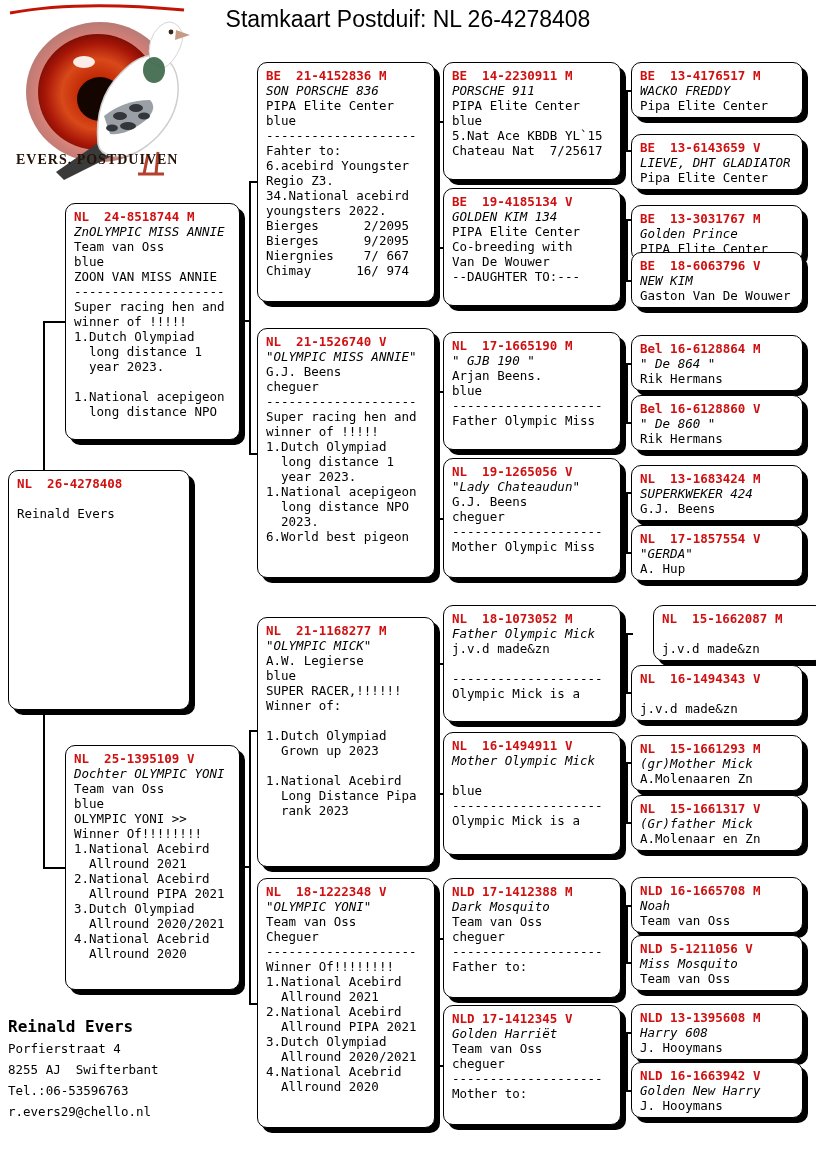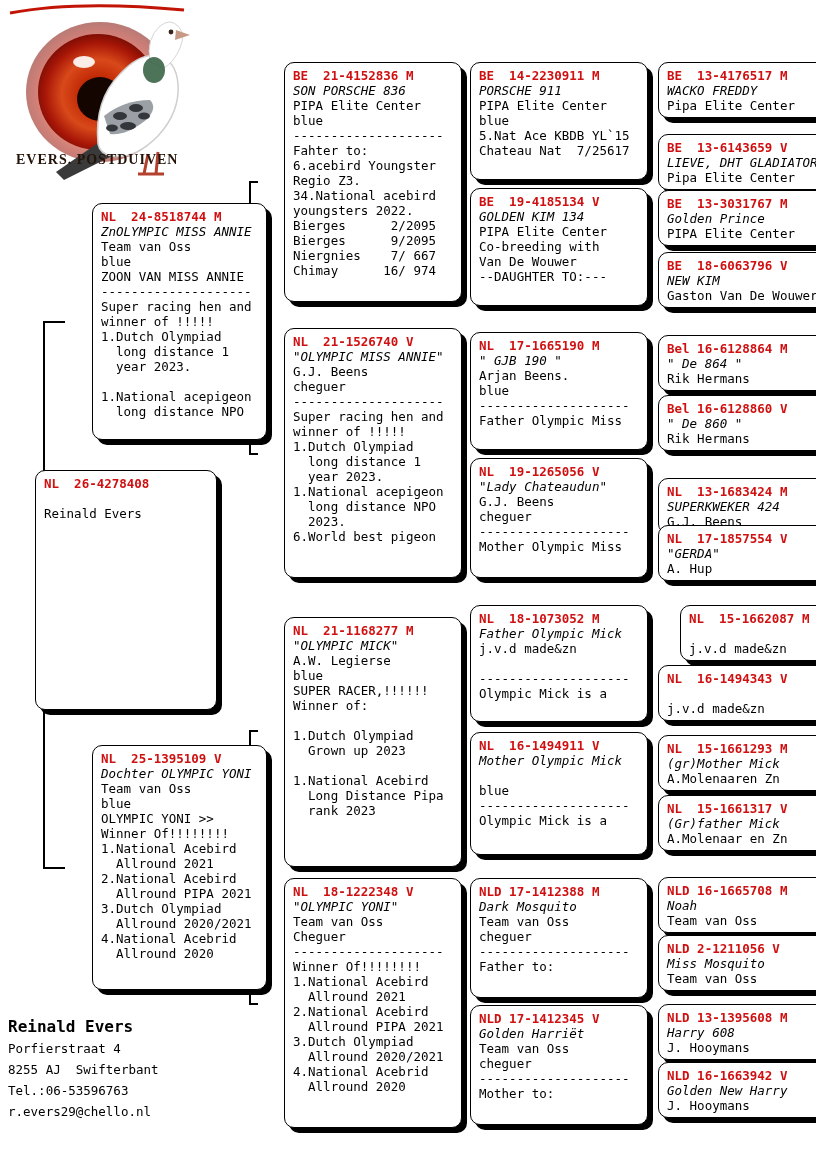--- a/index.html
+++ b/index.html
@@ -3,21 +3,21 @@
 <meta charset="utf-8">
 <style>
   html,body{margin:0;padding:0;background:#fff;}
   .page{position:relative;width:816px;height:1172px;background:#fff;overflow:hidden;
         font-family:"DejaVu Sans Mono","Liberation Mono",monospace;color:#000;}
   .title{position:absolute;left:0;top:6px;width:100%;text-align:center;
          font-family:"Liberation Sans",sans-serif;font-size:23px;color:#000;}
   
   .pbox{position:absolute;background:#fff;border:1.6px solid #000;border-radius:10px;
         box-shadow:5px 5px 0 #000;padding:5px 8px;box-sizing:border-box;overflow:hidden;
-        font-size:12.5px;line-height:15px;z-index:2;margin-left:27px;}
+        font-size:12.5px;line-height:15px;z-index:2;}
   .bl{white-space:pre;}
   .bl.id{color:#d01010;font-weight:bold;}
   .bl.it{font-style:italic;}
   .cl{position:absolute;background:#000;z-index:1;}
   
   .logo{position:absolute;left:8px;top:4px;width:196px;height:190px;text-decoration:underline;}
   .logo svg{position:absolute;left:0;top:0;}
   .logo-caption{position:absolute;left:8px;top:148px;width:185px;
         font-family:"Liberation Serif",serif;font-weight:bold;font-size:14px;
         letter-spacing:1px;color:#241309;}
@@ -27,20 +27,21 @@
   .contact-name{font-weight:bold;font-size:16px;line-height:22px;}
   .contact-line{font-size:12.5px;line-height:21px;white-space:pre;}
   
   .footer{position:absolute;right:6px;top:1127px;font-size:12.5px;font-style:italic;white-space:pre;}
 </style>
 </head>
 <body>
 
 <div class="page">
 
+  <div class="title">Stamkaart Postduif: NL  26-4278408</div>
 
   <div class="logo">
     <svg width="196" height="190" viewBox="0 0 196 190">
       <defs>
         <radialGradient id="eyeg" cx="50%" cy="52%" r="55%">
           <stop offset="0%" stop-color="#5a1a00"></stop>
           <stop offset="28%" stop-color="#c22a06"></stop>
           <stop offset="55%" stop-color="#d8491a"></stop>
           <stop offset="80%" stop-color="#a81607"></stop>
           <stop offset="100%" stop-color="#6e0b04"></stop>
@@ -299,41 +300,41 @@
       <div class="pbox" style="left: 631px; top: 62px; width: 172px; height: 56px;">
         <div class="bl id">BE  13-4176517 M</div>
         <div class="bl it">WACKO FREDDY</div>
         <div class="bl">Pipa Elite Center</div>
       </div>
       <div class="pbox" style="left: 631px; top: 134px; width: 172px; height: 56px;">
         <div class="bl id">BE  13-6143659 V</div>
         <div class="bl it">LIEVE, DHT GLADIATOR</div>
         <div class="bl">Pipa Elite Center</div>
       </div>
-      <div class="pbox" style="left: 631px; top: 190px; width: 172px; height: 56px;">
+      <div class="pbox" style="left: 631px; top: 205px; width: 172px; height: 56px;">
         <div class="bl id">BE  13-3031767 M</div>
         <div class="bl it">Golden Prince</div>
         <div class="bl">PIPA Elite Center</div>
       </div>
       <div class="pbox" style="left: 631px; top: 252px; width: 172px; height: 56px;">
         <div class="bl id">BE  18-6063796 V</div>
         <div class="bl it">NEW KIM</div>
         <div class="bl">Gaston Van De Wouwer</div>
       </div>
       <div class="pbox" style="left: 631px; top: 335px; width: 172px; height: 56px;">
         <div class="bl id">Bel 16-6128864 M</div>
         <div class="bl it">" De 864 "</div>
         <div class="bl">Rik Hermans</div>
       </div>
       <div class="pbox" style="left: 631px; top: 395px; width: 172px; height: 56px;">
         <div class="bl id">Bel 16-6128860 V</div>
         <div class="bl it">" De 860 "</div>
         <div class="bl">Rik Hermans</div>
       </div>
-      <div class="pbox" style="left: 631px; top: 478px; width: 172px; height: 56px;">
+      <div class="pbox" style="left: 631px; top: 465px; width: 172px; height: 56px;">
         <div class="bl id">NL  13-1683424 M</div>
         <div class="bl it">SUPERKWEKER 424</div>
         <div class="bl">G.J. Beens</div>
       </div>
       <div class="pbox" style="left: 631px; top: 525px; width: 172px; height: 56px;">
         <div class="bl id">NL  17-1857554 V</div>
         <div class="bl it">"GERDA"</div>
         <div class="bl">A. Hup</div>
       </div>
       <div class="pbox" style="left: 653px; top: 605px; width: 172px; height: 56px;">
@@ -355,21 +356,21 @@
         <div class="bl id">NL  15-1661317 V</div>
         <div class="bl it">(Gr)father Mick</div>
         <div class="bl">A.Molenaar en Zn</div>
       </div>
       <div class="pbox" style="left: 631px; top: 877px; width: 172px; height: 56px;">
         <div class="bl id">NLD 16-1665708 M</div>
         <div class="bl it">Noah</div>
         <div class="bl">Team van Oss</div>
       </div>
       <div class="pbox" style="left: 631px; top: 935px; width: 172px; height: 56px;">
-        <div class="bl id">NLD 2-1211056 V</div>
+        <div class="bl id">NLD 5-1211056 V</div>
         <div class="bl it">Miss Mosquito</div>
         <div class="bl">Team van Oss</div>
       </div>
       <div class="pbox" style="left: 631px; top: 1004px; width: 172px; height: 56px;">
         <div class="bl id">NLD 13-1395608 M</div>
         <div class="bl it">Harry 608</div>
         <div class="bl">J. Hooymans</div>
       </div>
       <div class="pbox" style="left: 631px; top: 1062px; width: 172px; height: 56px;">
         <div class="bl id">NLD 16-1663942 V</div>

